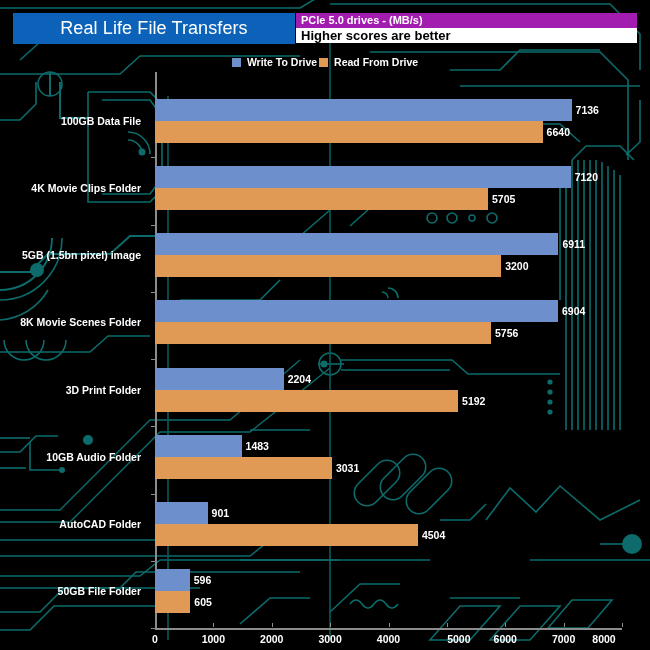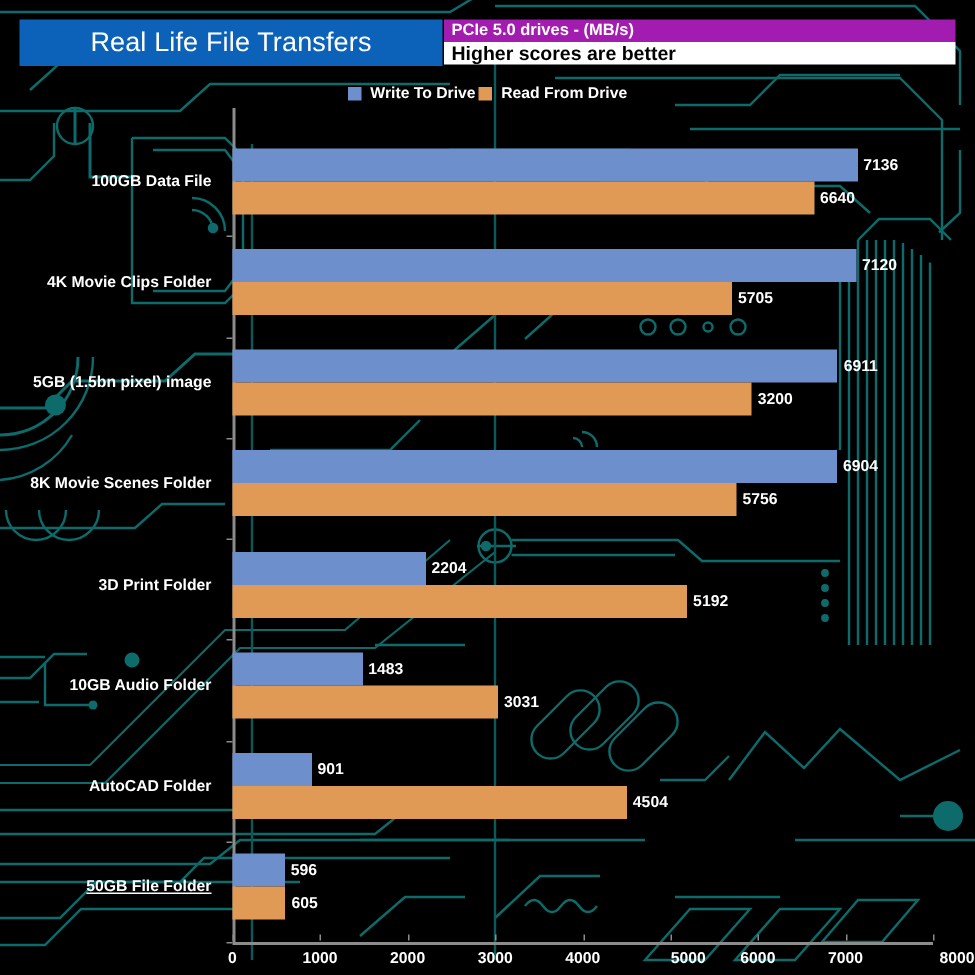--- a/index.html
+++ b/index.html
@@ -344,21 +344,21 @@
       <div class="xtick-label" style="left: 330.125px; top: 633px;">3000</div>
       <div class="tick-h" style="left: 388.5px; top: 623px;"></div>
       <div class="xtick-label" style="left: 388.5px; top: 633px;">4000</div>
       <div class="tick-h" style="left: 446.875px; top: 623px;"></div>
       <div class="xtick-label" style="left: 446.875px; top: 633px; margin-left: 12px;">5000</div>
       <div class="tick-h" style="left: 505.25px; top: 623px;"></div>
       <div class="xtick-label" style="left: 505.25px; top: 633px;">6000</div>
       <div class="tick-h" style="left: 563.625px; top: 623px;"></div>
       <div class="xtick-label" style="left: 563.625px; top: 633px;">7000</div>
       <div class="tick-h" style="left: 622px; top: 623px;"></div>
-      <div class="xtick-label" style="left: 638px; top: 633px;">8000</div>
+      <div class="xtick-label" style="left: 604px; top: 633px;">8000</div>
       <div class="cat-label-wrap" style="top: 120.625px;">100GB Data File</div>
       <div class="tick-v" style="left: 151px; top: 157.25px;"></div>
       <div class="bar" style="top: 98.625px; width: 416.564px; height: 22px; background: rgb(109, 144, 204);"></div>
       <div class="bar-value" style="left: 575.564px; top: 109.625px;">7136</div>
       <div class="bar" style="top: 120.625px; width: 387.61px; height: 22px; background: rgb(224, 154, 86);"></div>
       <div class="bar-value" style="left: 546.61px; top: 131.625px;">6640</div>
       <div class="cat-label-wrap" style="top: 187.875px;">4K Movie Clips Folder</div>
       <div class="tick-v" style="left: 151px; top: 224.5px;"></div>
       <div class="bar" style="top: 165.875px; width: 415.63px; height: 22px; background: rgb(109, 144, 204);"></div>
       <div class="bar-value" style="left: 574.63px; top: 176.875px;">7120</div>
@@ -387,21 +387,21 @@
       <div class="bar" style="top: 434.875px; width: 86.5701px; height: 22px; background: rgb(109, 144, 204);"></div>
       <div class="bar-value" style="left: 245.57px; top: 445.875px;">1483</div>
       <div class="bar" style="top: 456.875px; width: 176.935px; height: 22px; background: rgb(224, 154, 86);"></div>
       <div class="bar-value" style="left: 335.935px; top: 467.875px;">3031</div>
       <div class="cat-label-wrap" style="top: 524.125px;">AutoCAD Folder</div>
       <div class="tick-v" style="left: 151px; top: 560.75px;"></div>
       <div class="bar" style="top: 502.125px; width: 52.5959px; height: 22px; background: rgb(109, 144, 204);"></div>
       <div class="bar-value" style="left: 211.596px; top: 513.125px;">901</div>
       <div class="bar" style="top: 524.125px; width: 262.921px; height: 22px; background: rgb(224, 154, 86);"></div>
       <div class="bar-value" style="left: 421.921px; top: 535.125px;">4504</div>
-      <div class="cat-label-wrap" style="top: 591.375px; text-decoration: underline;">50GB File Folder</div>
+      <div class="cat-label-wrap" style="top: 591.375px;">50GB File Folder</div>
       <div class="tick-v" style="left: 151px; top: 628px;"></div>
       <div class="bar" style="top: 569.375px; width: 34.7915px; height: 22px; background: rgb(109, 144, 204);"></div>
       <div class="bar-value" style="left: 193.791px; top: 580.375px;">596</div>
       <div class="bar" style="top: 591.375px; width: 35.3169px; height: 22px; background: rgb(224, 154, 86);"></div>
       <div class="bar-value" style="left: 194.317px; top: 602.375px;">605</div>
     </div>
 
 </div>
 
 </body></html>

